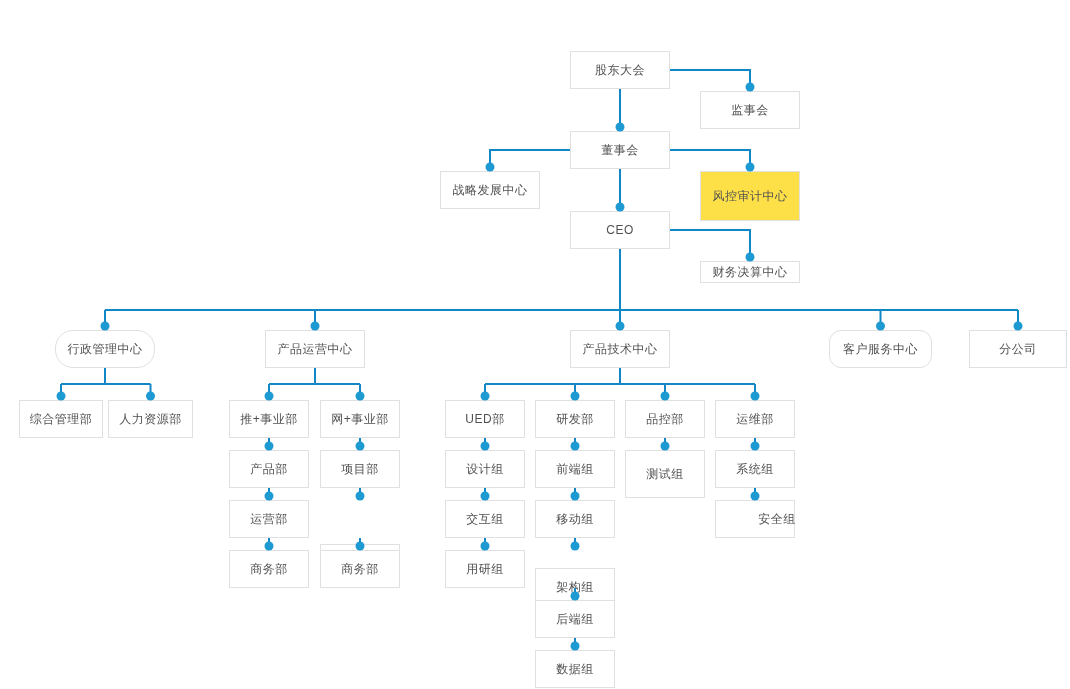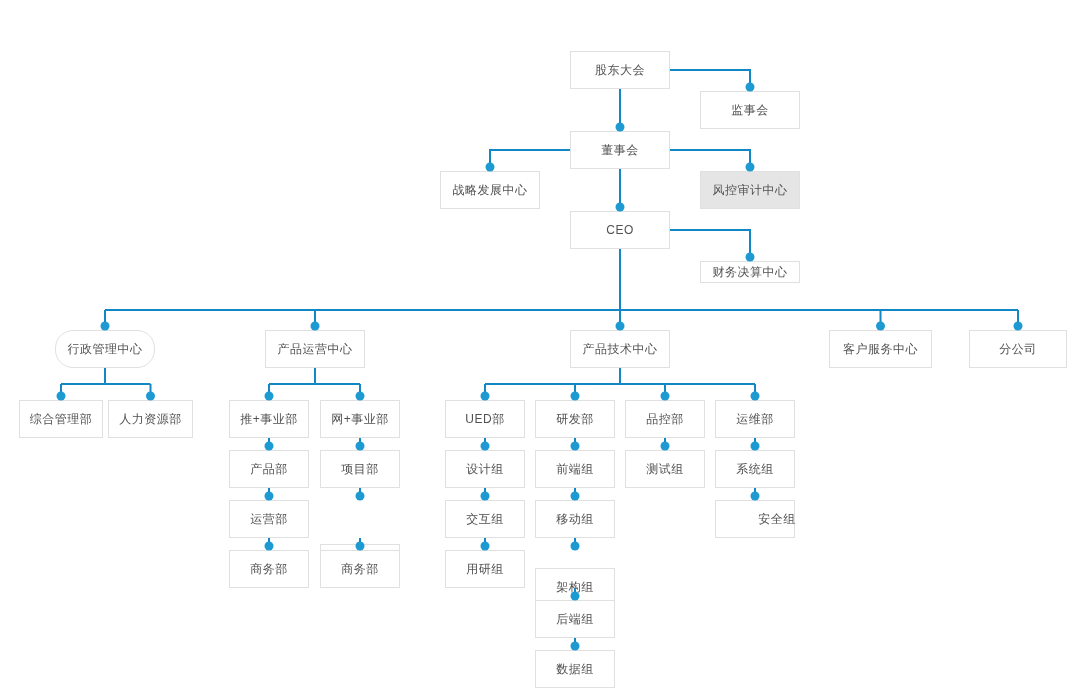--- a/index.html
+++ b/index.html
@@ -54,39 +54,39 @@
       </div>
       <div class="node" style="left: 700px; top: 91px; width: 100px; height: 38px; border-color: rgb(224, 224, 224); background: rgb(255, 255, 255); color: rgb(81, 81, 81);">
         <span>监事会</span>
       </div>
       <div class="node" style="left: 570px; top: 131px; width: 100px; height: 38px; border-color: rgb(224, 224, 224); background: rgb(255, 255, 255); color: rgb(81, 81, 81);">
         <span>董事会</span>
       </div>
       <div class="node" style="left: 440px; top: 171px; width: 100px; height: 38px; border-color: rgb(224, 224, 224); background: rgb(255, 255, 255); color: rgb(81, 81, 81);">
         <span>战略发展中心</span>
       </div>
-      <div class="node" style="left: 700px; top: 171px; width: 100px; height: 38px; border-color: rgb(224, 224, 224); background: #e5e5e5; color: rgb(81, 81, 81);">
+      <div class="node" style="left: 700px; top: 171px; width: 100px; height: 50px; border-color: rgb(224, 224, 224); background: #fde047; color: rgb(81, 81, 81);">
         <span>风控审计中心</span>
       </div>
       <div class="node" style="left: 570px; top: 211px; width: 100px; height: 38px; border-color: rgb(224, 224, 224); background: rgb(255, 255, 255); color: rgb(81, 81, 81);">
         <span>CEO</span>
       </div>
       <div class="node" style="left: 700px; top: 261px; width: 100px; height: 22px; border-color: rgb(224, 224, 224); background: rgb(255, 255, 255); color: rgb(81, 81, 81);">
         <span>财务决算中心</span>
       </div>
       <div class="node" style="left: 55px; top: 330px; width: 100px; height: 38px; border-color: rgb(224, 224, 224); background: rgb(255, 255, 255); color: rgb(81, 81, 81); border-radius: 18px;">
         <span>行政管理中心</span>
       </div>
       <div class="node" style="left: 265px; top: 330px; width: 100px; height: 38px; border-color: rgb(224, 224, 224); background: rgb(255, 255, 255); color: rgb(81, 81, 81);">
         <span>产品运营中心</span>
       </div>
       <div class="node" style="left: 570px; top: 330px; width: 100px; height: 38px; border-color: rgb(224, 224, 224); background: rgb(255, 255, 255); color: rgb(81, 81, 81);">
         <span>产品技术中心</span>
       </div>
-      <div class="node" style="left: 829px; top: 330px; width: 103px; height: 38px; border-color: rgb(224, 224, 224); background: rgb(255, 255, 255); color: rgb(81, 81, 81);">
+      <div class="node" style="left: 829px; top: 330px; width: 103px; height: 38px; border-color: rgb(224, 224, 224); background: rgb(255, 255, 255); color: rgb(81, 81, 81); border-radius: 12px;">
         <span>客户服务中心</span>
       </div>
       <div class="node" style="left: 969px; top: 330px; width: 98px; height: 38px; border-color: rgb(224, 224, 224); background: rgb(255, 255, 255); color: rgb(81, 81, 81);">
         <span>分公司</span>
       </div>
       <div class="node" style="left: 19px; top: 400px; width: 84px; height: 38px; border-color: rgb(224, 224, 224); background: rgb(255, 255, 255); color: rgb(81, 81, 81);">
         <span>综合管理部</span>
       </div>
       <div class="node" style="left: 108px; top: 400px; width: 85px; height: 38px; border-color: rgb(224, 224, 224); background: rgb(255, 255, 255); color: rgb(81, 81, 81);">
         <span>人力资源部</span>
@@ -126,21 +126,21 @@
       </div>
       <div class="node" style="left: 715px; top: 400px; width: 80px; height: 38px; border-color: rgb(224, 224, 224); background: rgb(255, 255, 255); color: rgb(81, 81, 81);">
         <span>运维部</span>
       </div>
       <div class="node" style="left: 445px; top: 450px; width: 80px; height: 38px; border-color: rgb(224, 224, 224); background: rgb(255, 255, 255); color: rgb(81, 81, 81);">
         <span>设计组</span>
       </div>
       <div class="node" style="left: 535px; top: 450px; width: 80px; height: 38px; border-color: rgb(224, 224, 224); background: rgb(255, 255, 255); color: rgb(81, 81, 81);">
         <span>前端组</span>
       </div>
-      <div class="node" style="left: 625px; top: 450px; width: 80px; height: 38px; border-color: rgb(224, 224, 224); background: rgb(255, 255, 255); color: rgb(81, 81, 81); font-family: Liberation Mono, monospace;">
+      <div class="node" style="left: 625px; top: 450px; width: 80px; height: 48px; border-color: rgb(224, 224, 224); background: rgb(255, 255, 255); color: rgb(81, 81, 81); font-family: Liberation Mono, monospace;">
         <span>测试组</span>
       </div>
       <div class="node" style="left: 715px; top: 450px; width: 80px; height: 38px; border-color: rgb(224, 224, 224); background: rgb(255, 255, 255); color: rgb(81, 81, 81);">
         <span>系统组</span>
       </div>
       <div class="node" style="left: 445px; top: 500px; width: 80px; height: 38px; border-color: rgb(224, 224, 224); background: rgb(255, 255, 255); color: rgb(81, 81, 81);">
         <span>交互组</span>
       </div>
       <div class="node" style="left: 535px; top: 500px; width: 80px; height: 38px; border-color: rgb(224, 224, 224); background: rgb(255, 255, 255); color: rgb(81, 81, 81);">
         <span>移动组</span>

